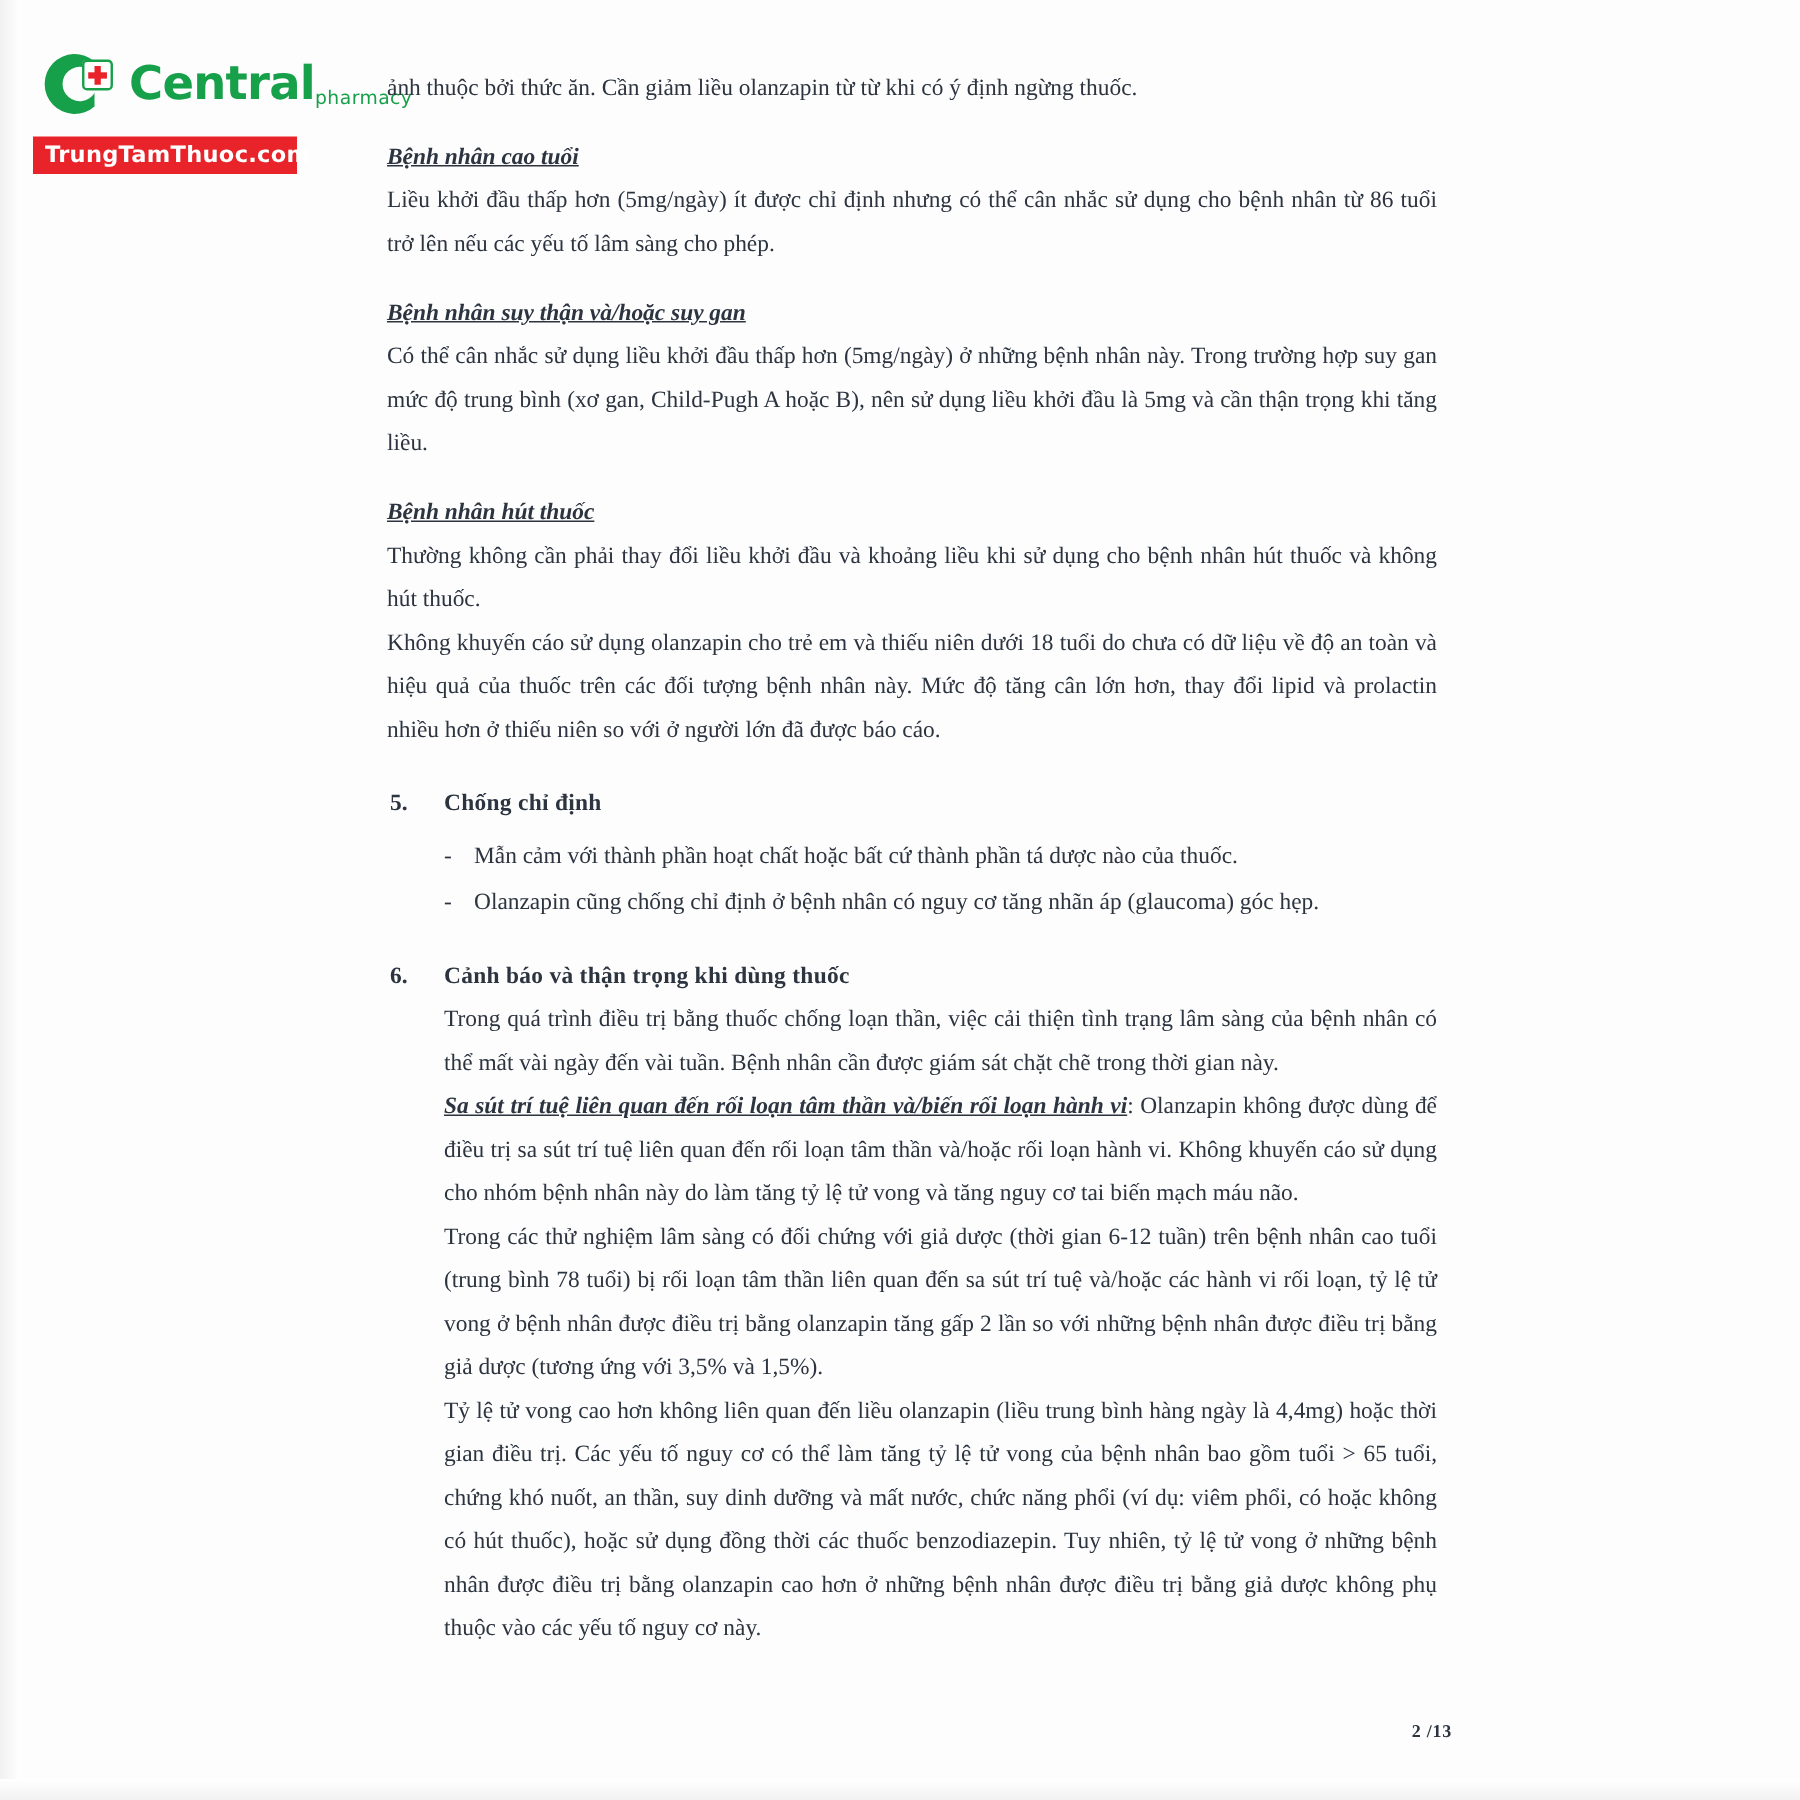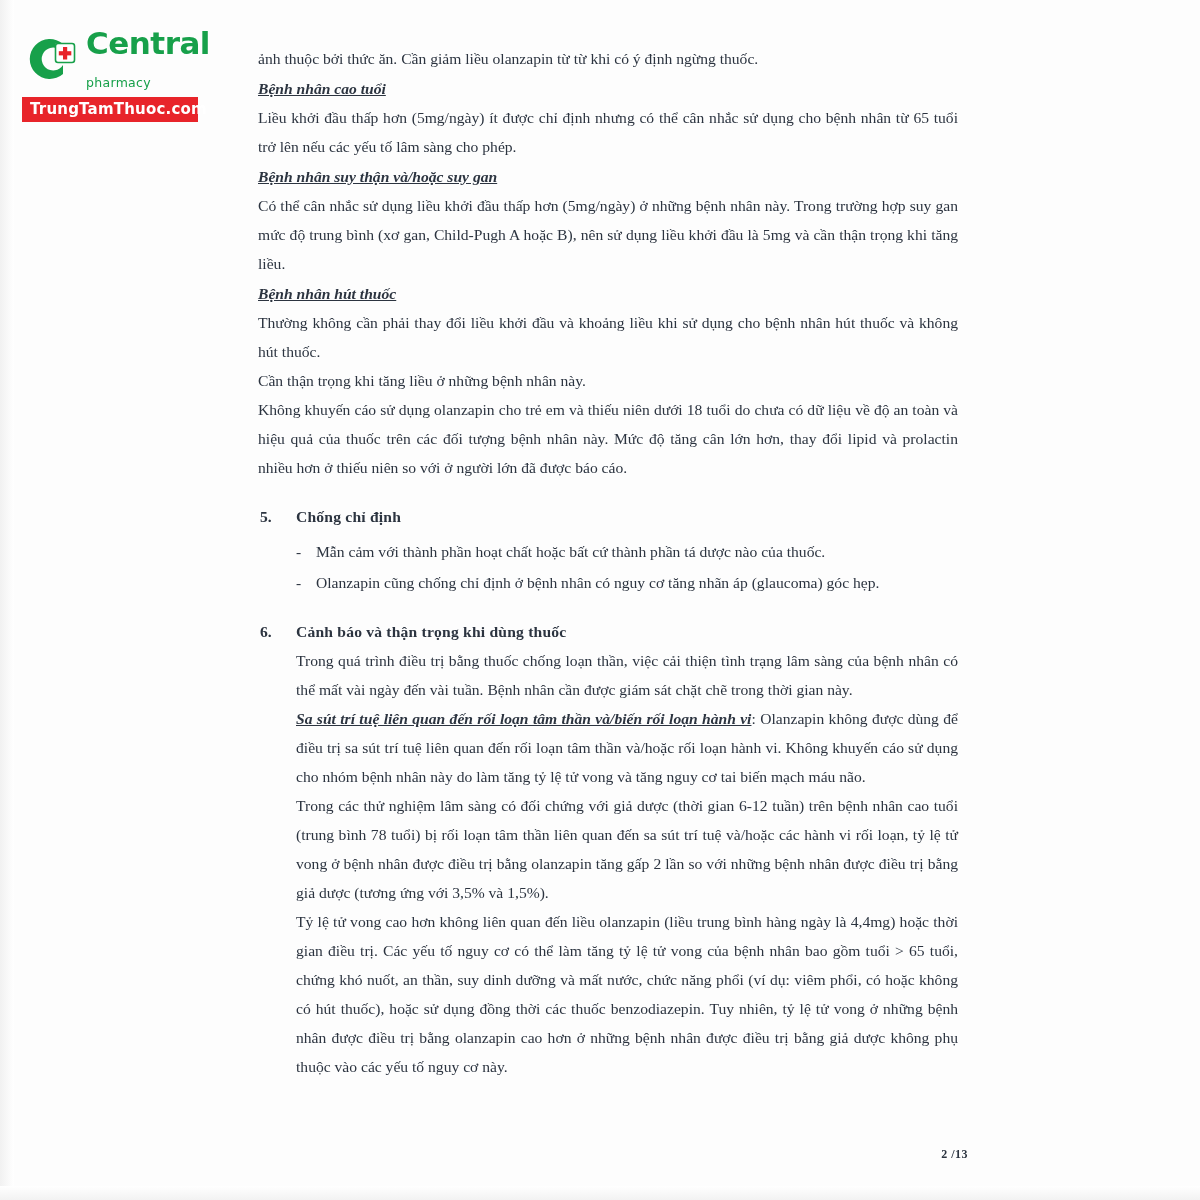--- a/index.html
+++ b/index.html
@@ -49,21 +49,21 @@
     gap: 8px;
   }
   .logo-mark {
     width: 56px;
     height: 56px;
     position: relative;
     flex: none;
   }
   .logo-text-wrap {
     display: flex;
-    flex-direction: column;
+    flex-direction: row;
     line-height: 1;
   }
   .logo-word {
     font-family: "DejaVu Sans", sans-serif;
     font-size: 31px;
     font-weight: bold;
     color: #17a04a;
     letter-spacing: -0.5px;
   }
   .logo-sub {
@@ -102,21 +102,21 @@
   .doc p {
     margin: 0;
   }
   .sub-head {
     font-weight: bold;
     font-style: italic;
     text-decoration: underline;
     display: inline-block;
   }
   .sub-head-line {
-    margin-top: 1px;
+    margin-top: 17px;
   }
 
   
   .section {
     display: flex;
     margin-top: 20px;
   }
   .section-num {
     width: 38px;
     flex: none;
@@ -195,34 +195,33 @@
     <div class="logo-banner">TrungTamThuoc.com</div>
   </div>
 
   <div class="doc">
 
     <p class="para">ảnh thuộc bởi thức ăn. Cần giảm liều olanzapin từ từ khi có ý định ngừng thuốc.</p>
 
     <div class="sub-head-line">
       <span class="sub-head">Bệnh nhân cao tuổi</span>
     </div>
-    <p class="para">Liều khởi đầu thấp hơn (5mg/ngày) ít được chỉ định nhưng có thể cân nhắc sử dụng cho bệnh nhân từ 65 tuổi trở lên nếu các yếu tố lâm sàng cho phép.</p>
+    <p class="para">Liều khởi đầu thấp hơn (5mg/ngày) ít được chỉ định nhưng có thể cân nhắc sử dụng cho bệnh nhân từ 86 tuổi trở lên nếu các yếu tố lâm sàng cho phép.</p>
 
     <div class="sub-head-line">
       <span class="sub-head">Bệnh nhân suy thận và/hoặc suy gan</span>
     </div>
     <p class="para">Có thể cân nhắc sử dụng liều khởi đầu thấp hơn (5mg/ngày) ở những bệnh nhân này. Trong trường hợp suy gan mức độ trung bình (xơ gan, Child-Pugh A hoặc B), nên sử dụng liều khởi đầu là 5mg và cần thận trọng khi tăng liều.</p>
 
     <div class="sub-head-line">
       <span class="sub-head">Bệnh nhân hút thuốc</span>
     </div>
     <p class="para">Thường không cần phải thay đổi liều khởi đầu và khoảng liều khi sử dụng cho bệnh nhân hút thuốc và không hút thuốc.</p>
 
 
-    <p class="para">Cần thận trọng khi tăng liều ở những bệnh nhân này.</p>
 
     <p class="para">Không khuyến cáo sử dụng olanzapin cho trẻ em và thiếu niên dưới 18 tuổi do chưa có dữ liệu về độ an toàn và hiệu quả của thuốc trên các đối tượng bệnh nhân này. Mức độ tăng cân lớn hơn, thay đổi lipid và prolactin nhiều hơn ở thiếu niên so với ở người lớn đã được báo cáo.</p>
 
     <div class="section">
       <div class="section-num">5.</div>
       <div class="section-body">
         <div class="section-title">Chống chỉ định</div>
         <ul class="bullets">
           <li>
             <span class="dash">-</span>

